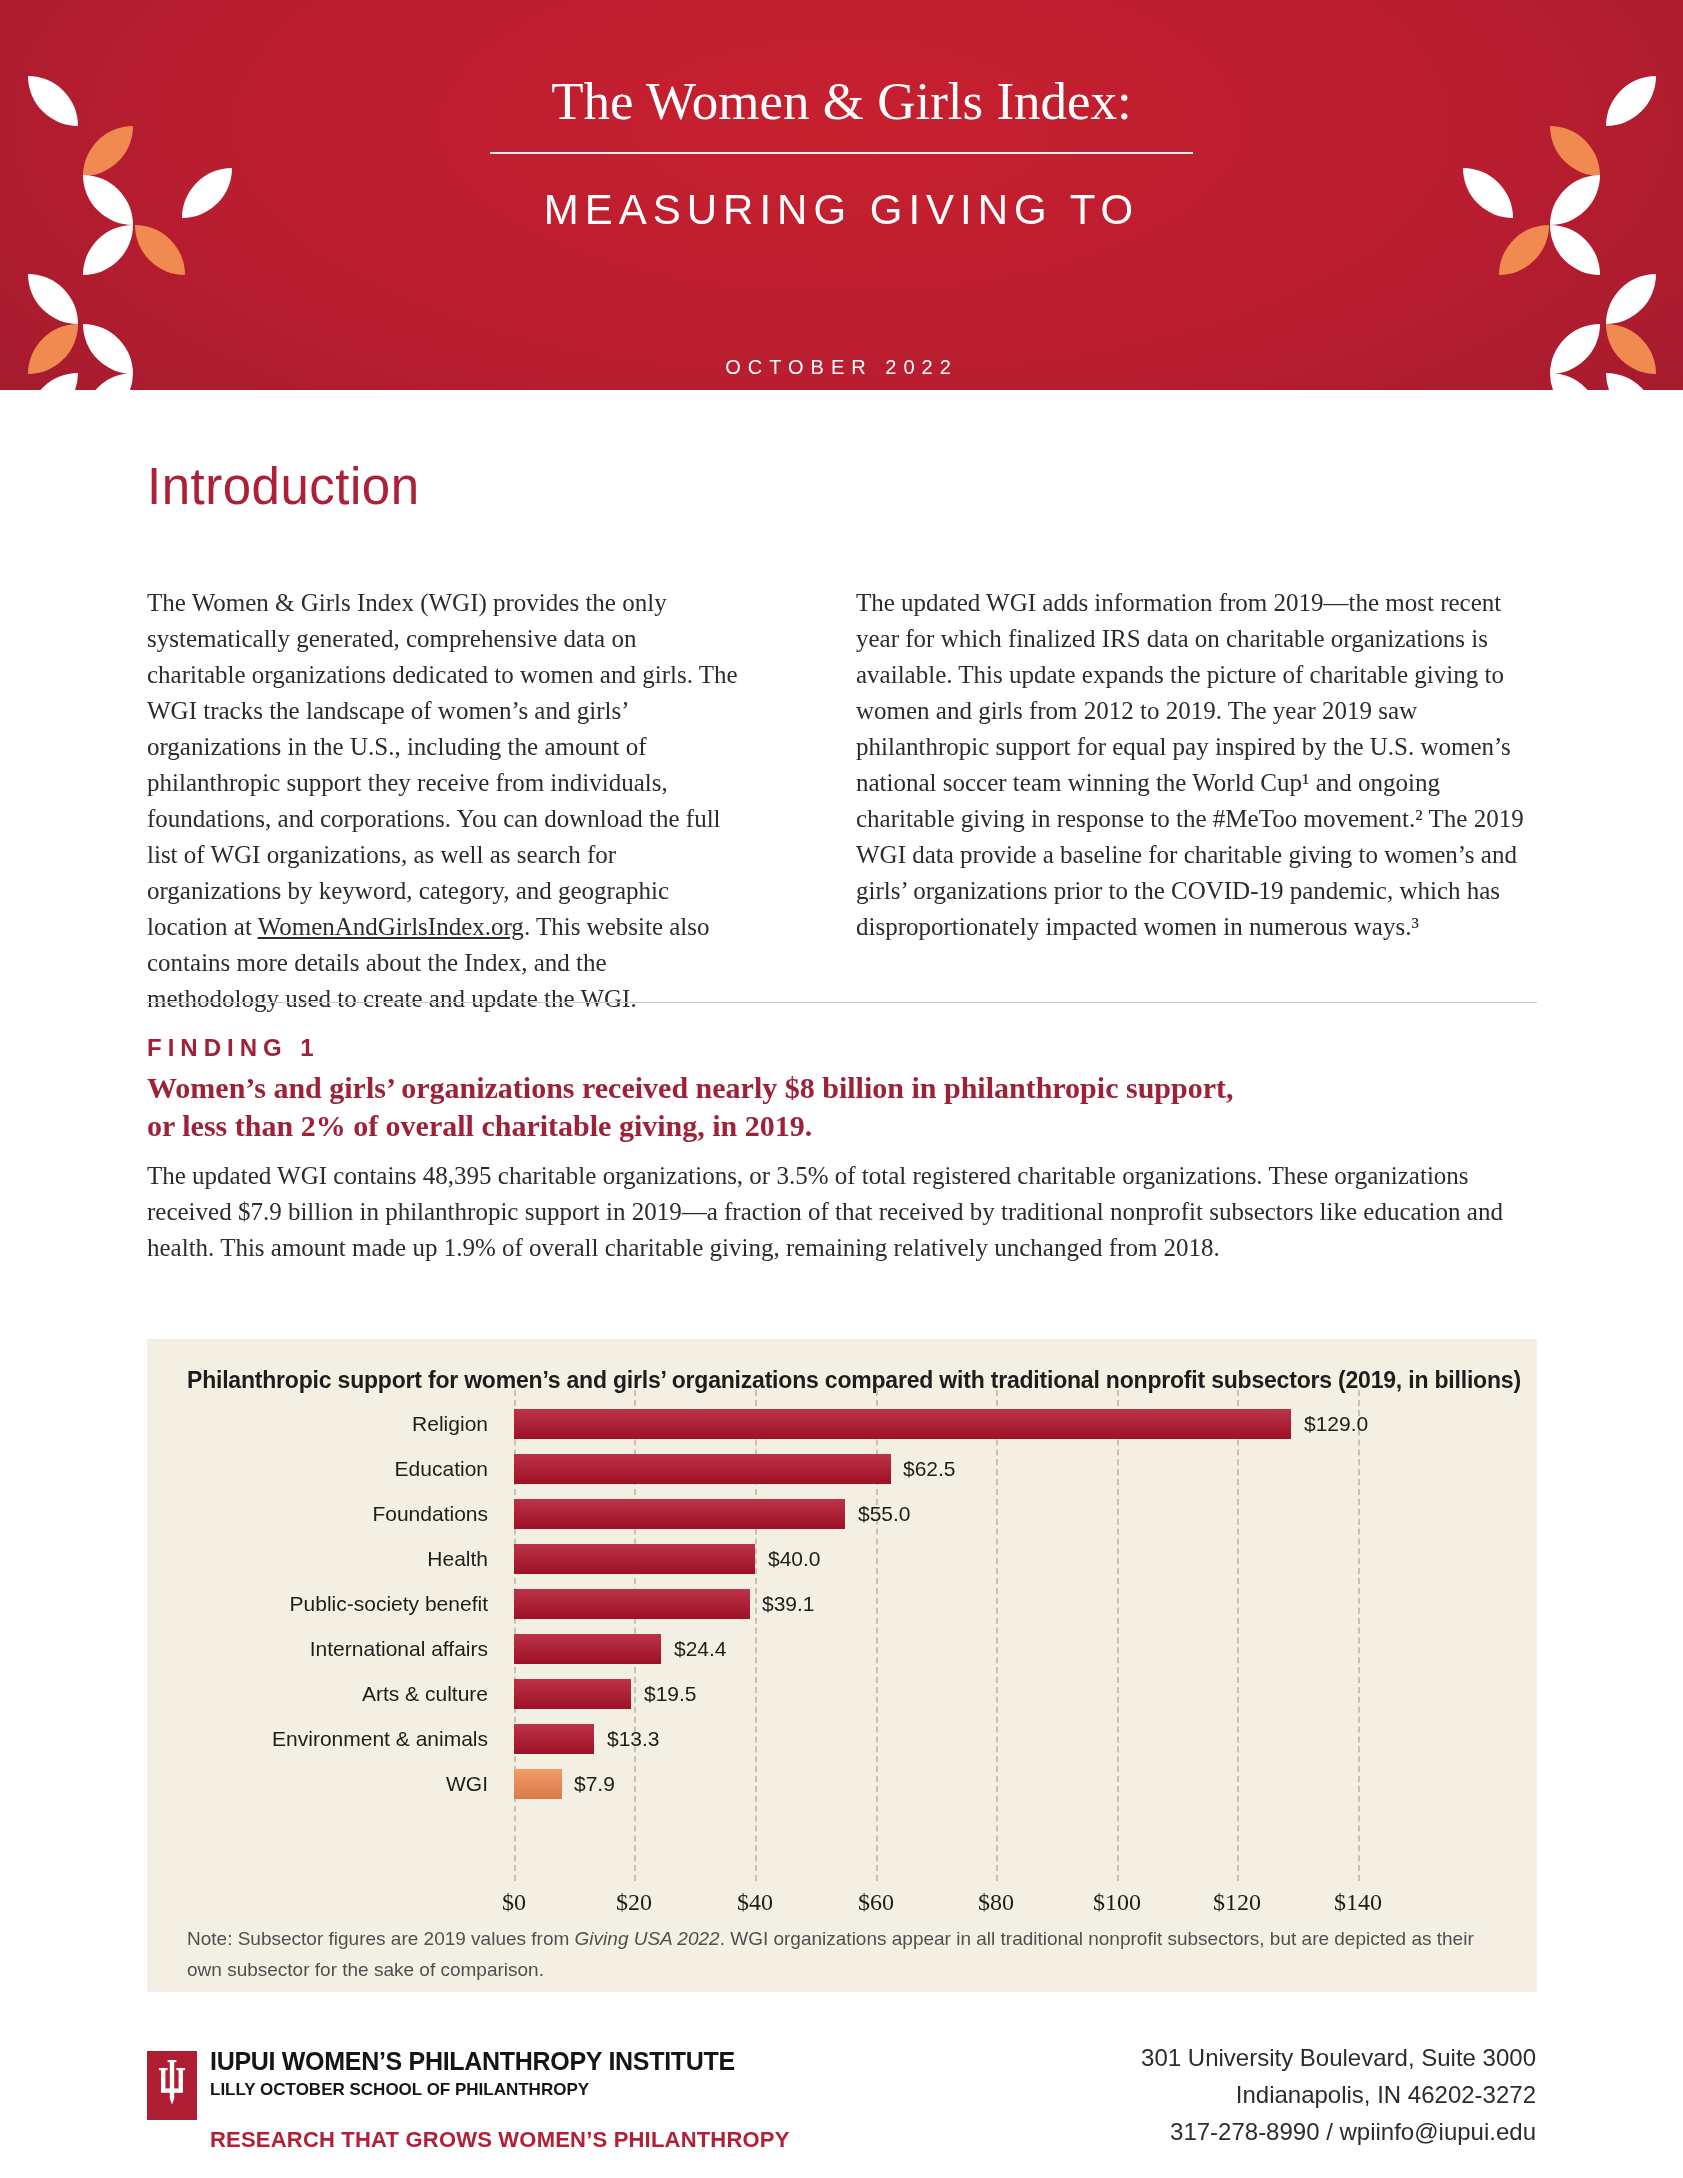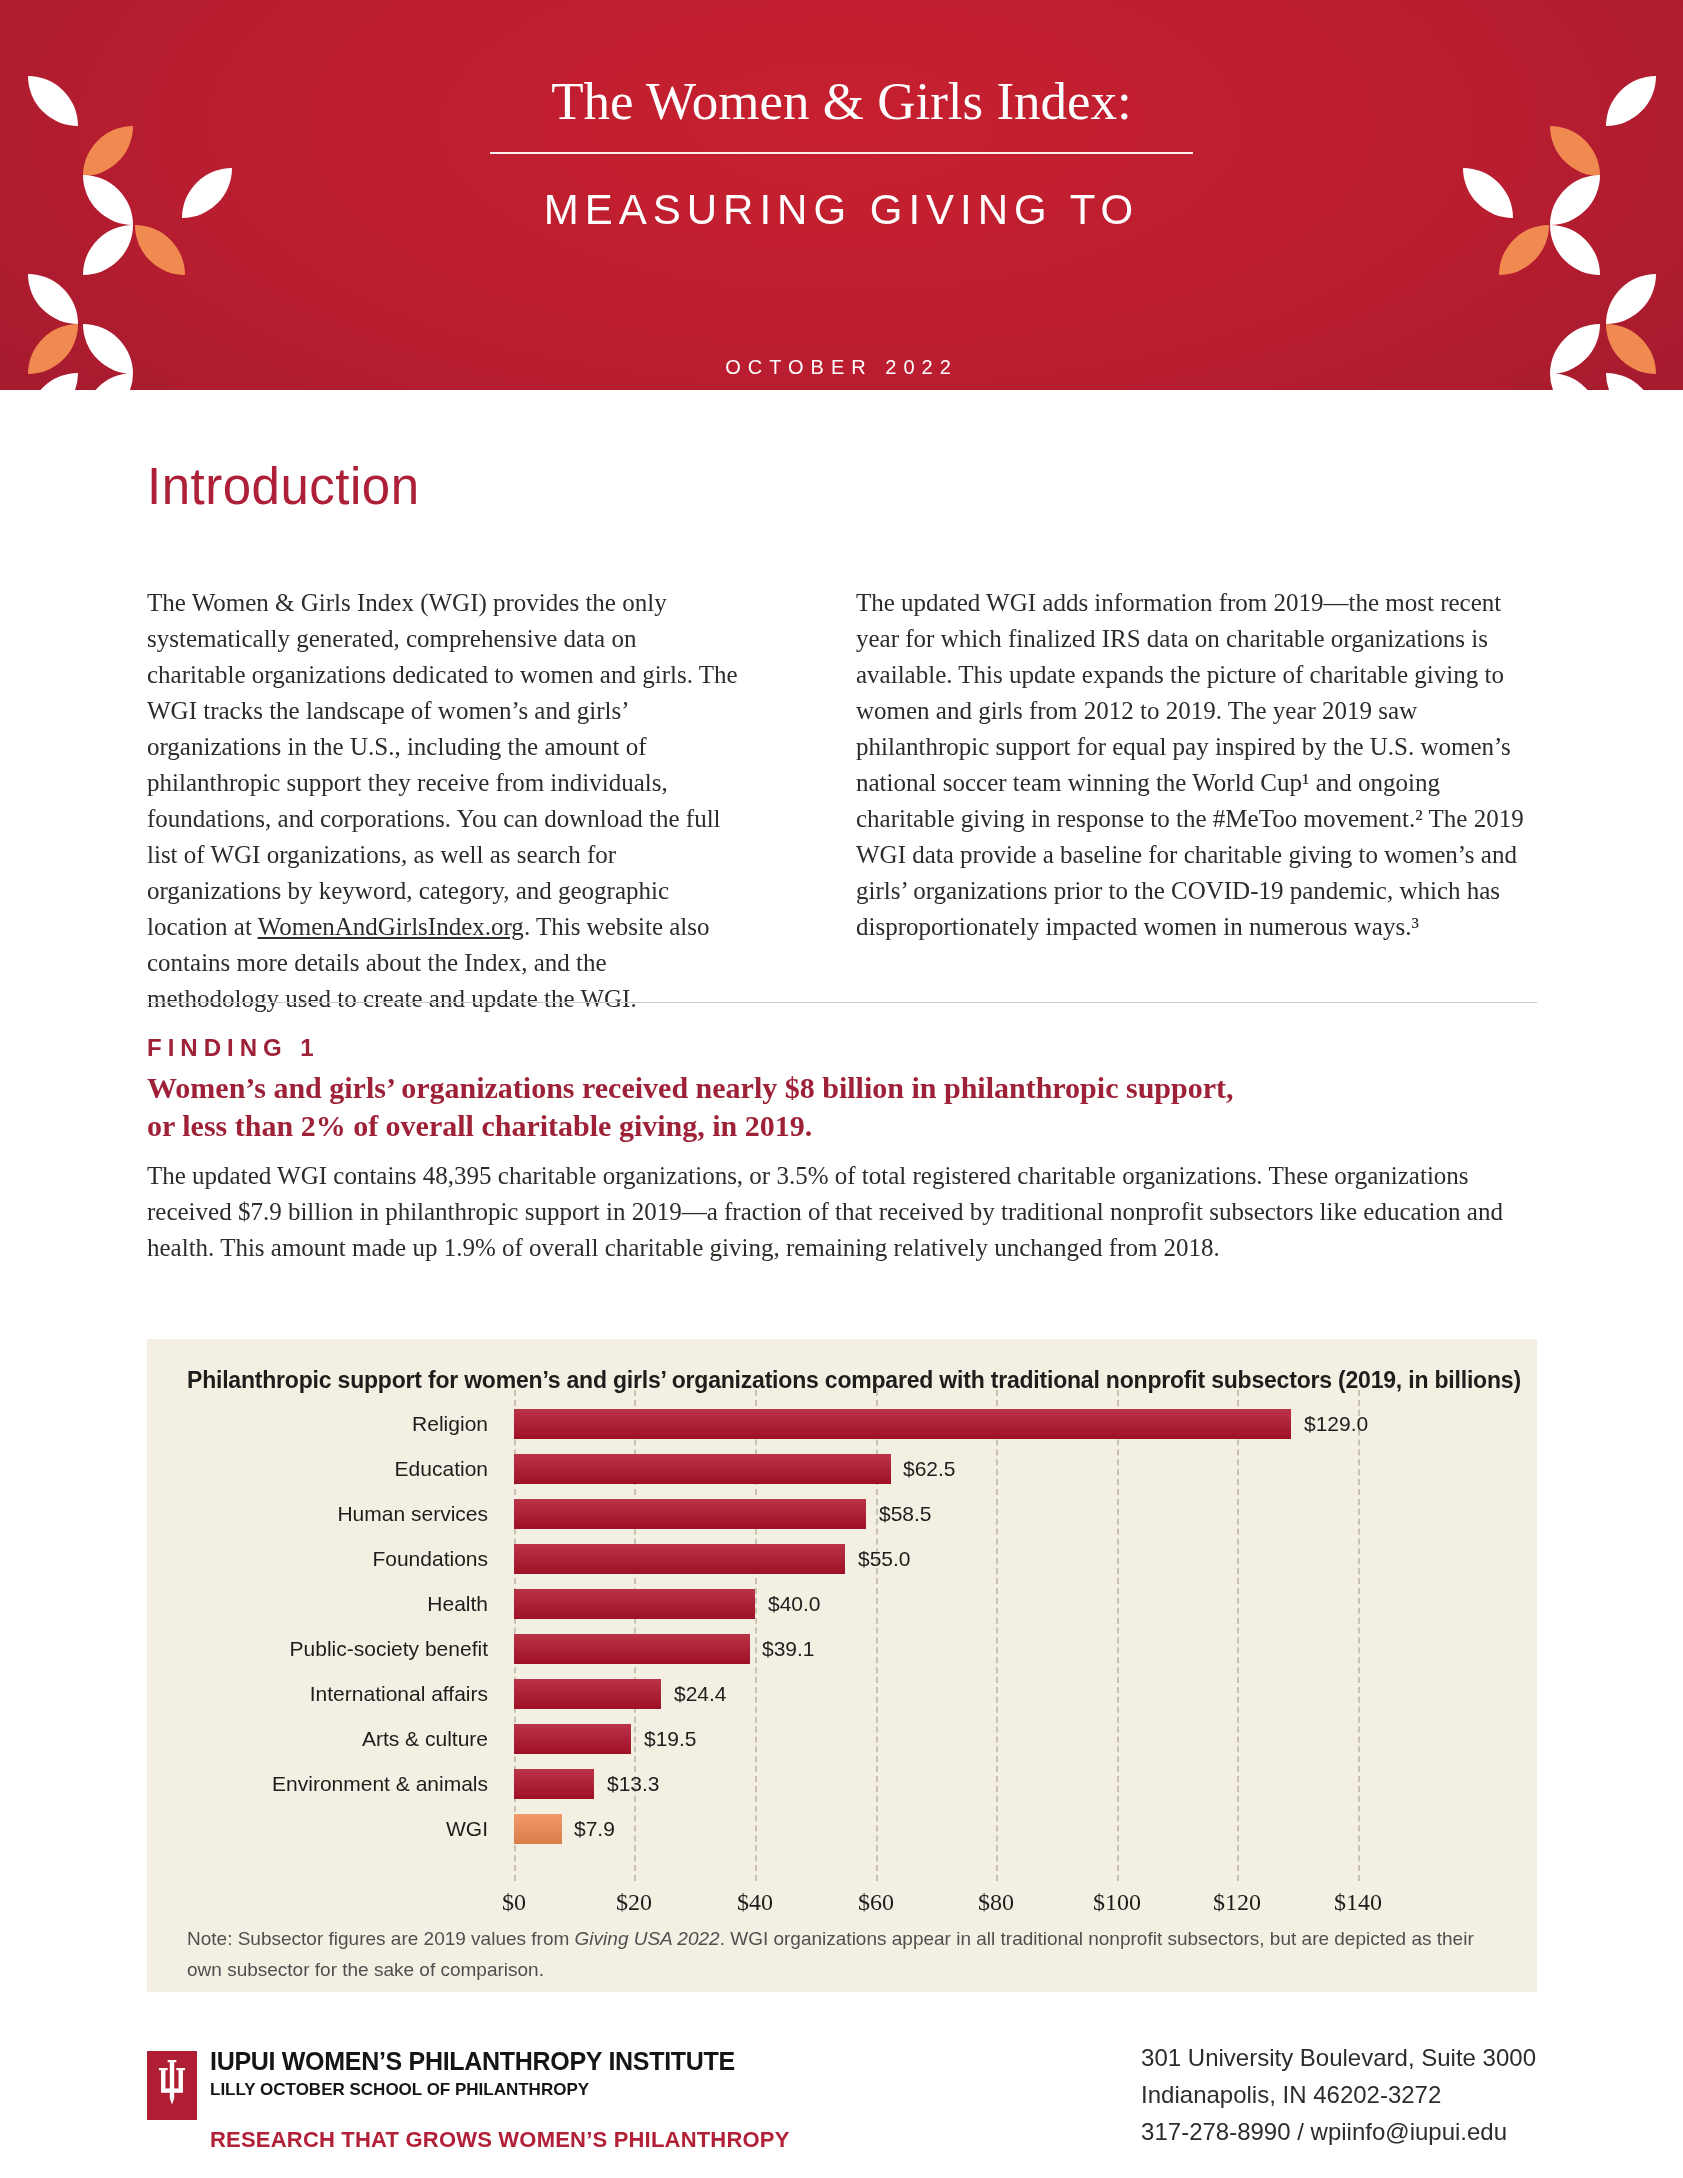--- a/index.html
+++ b/index.html
@@ -62,21 +62,21 @@
         font-size:19px;line-height:31px;color:#4f4f4f;}
 
   
   .logo-box{position:absolute;left:147px;top:2051px;width:50px;height:69px;background:#b01e33;
             display:flex;align-items:center;justify-content:center;}
   .lg-title{position:absolute;left:210px;top:2047px;font-size:25px;font-weight:700;color:#151515;
             letter-spacing:-0.3px;}
   .lg-sub{position:absolute;left:210px;top:2080px;font-size:17px;font-weight:700;color:#151515;}
   .lg-tag{position:absolute;left:210px;top:2127px;font-size:22px;font-weight:700;color:#b22038;
           letter-spacing:0.2px;}
-  .addr{position:absolute;right:147px;top:2039px;font-size:24px;line-height:37px;
+  .addr{position:absolute;right:147px;top:2039px;text-align:right;font-size:24px;line-height:37px;
         color:#2c2c2c;}
 </style>
 </head>
 <body>
 
 <div class="canvas">
 
   <header class="hero">
     <div id="petals-left">
         <div class="petal oB" style="left: 28px; top: 76px; background: rgb(255, 255, 255);"></div>
@@ -147,27 +147,20 @@
           </div>
         </div>
         <div class="bar-row">
           <div class="cat">Education</div>
           <div class="track">
             <div class="bar" style="width: 377px; background-color: rgb(176, 18, 41);"></div>
             <div class="val" style="left: 389px;">$62.5</div>
           </div>
         </div>
         <div class="bar-row">
-          <div class="cat">Human services</div>
-          <div class="track">
-            <div class="bar" style="width: 352px; background-color: rgb(176, 18, 41);"></div>
-            <div class="val" style="left: 365px;">$58.5</div>
-          </div>
-        </div>
-        <div class="bar-row">
           <div class="cat">Foundations</div>
           <div class="track">
             <div class="bar" style="width: 331px; background-color: rgb(176, 18, 41);"></div>
             <div class="val" style="left: 344px;">$55.0</div>
           </div>
         </div>
         <div class="bar-row">
           <div class="cat">Health</div>
           <div class="track">
             <div class="bar" style="width: 241px; background-color: rgb(176, 18, 41);"></div>

